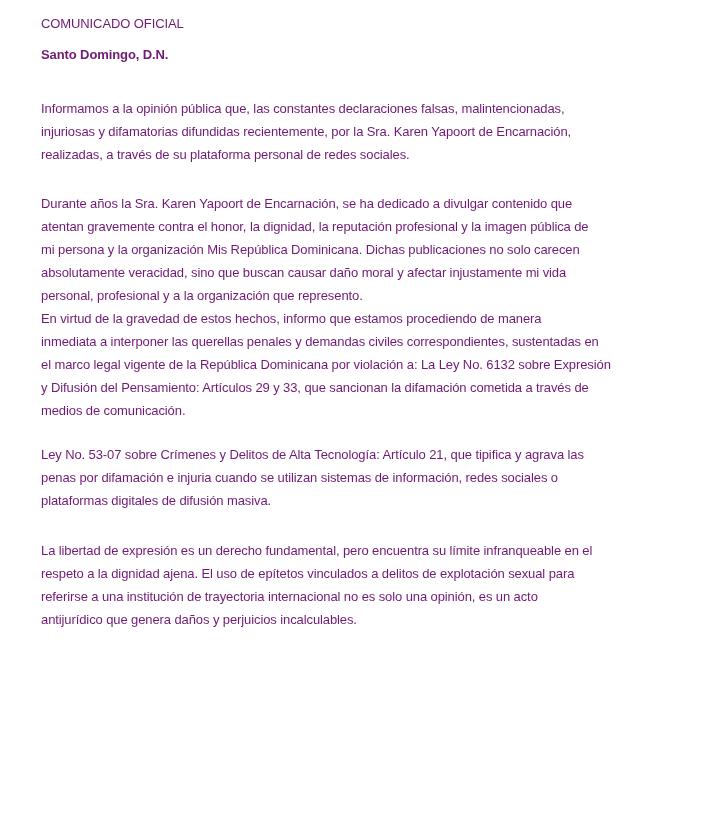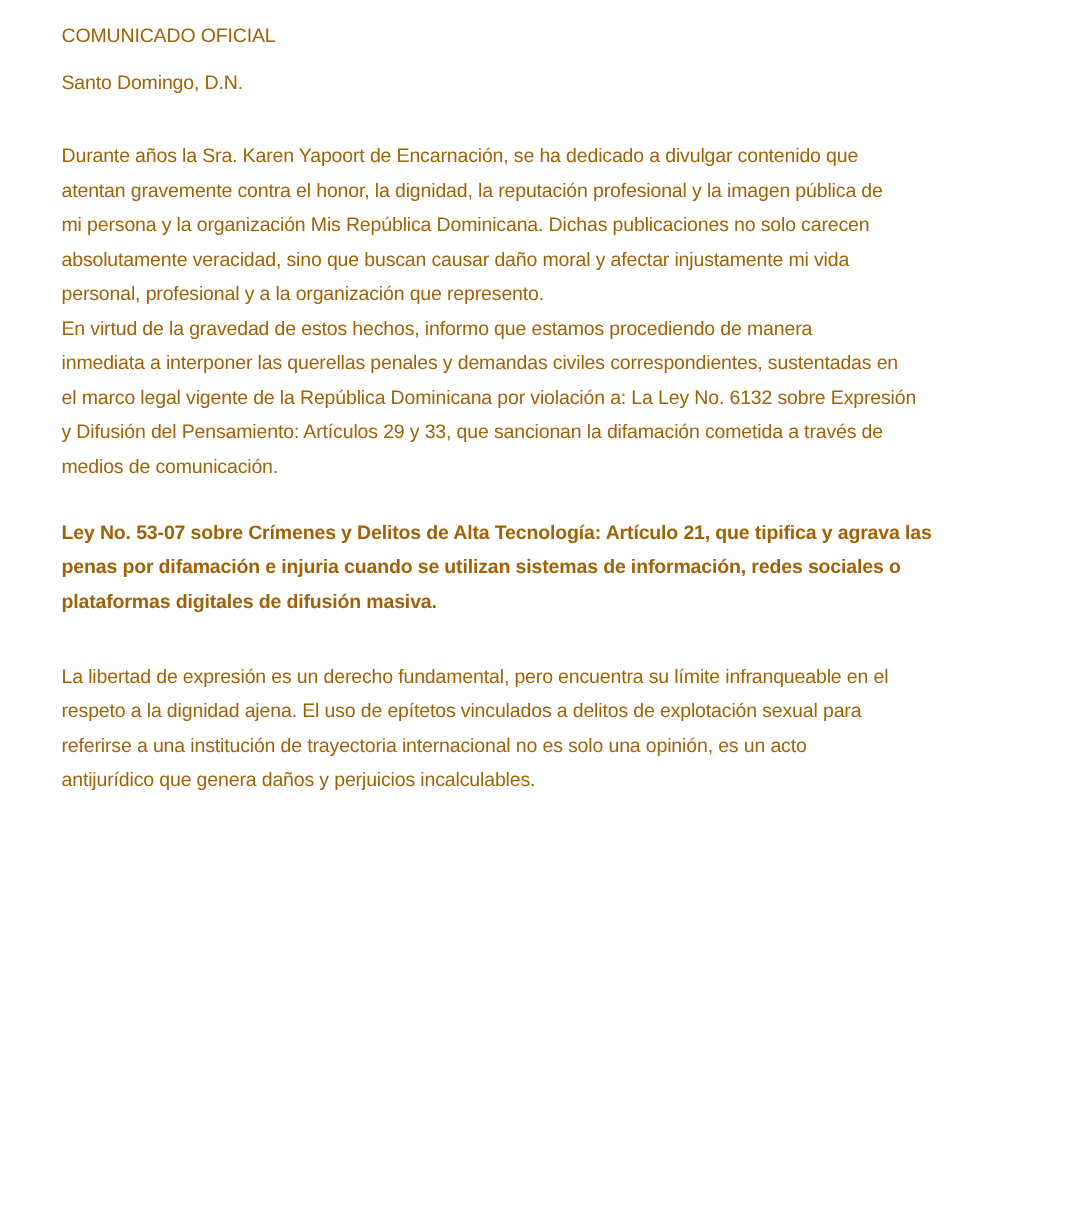--- a/index.html
+++ b/index.html
@@ -11,46 +11,49 @@
     position: relative;
     width: 718px;
     height: 815px;
     background: #ffffff;
     overflow: hidden;
     box-sizing: border-box;
     padding: 12px 0 0 41px;
     font-family: "Liberation Sans", "DejaVu Sans", sans-serif;
     font-size: 13px;
     line-height: 23px;
-    color: #a16207;
+    color: #701a75;
     letter-spacing: -0.1px;
   }
   .page p {
     margin: 0;
     width: 672px;
     white-space: pre-line;
   }
-  .mt8  { margin-top: 8px  !important; }
-  .mt21 { margin-top: 21px !important; font-weight: bold; }
+  .mt8  { margin-top: 8px  !important; font-weight: bold; }
+  .mt21 { margin-top: 21px !important; }
   .mt26 { margin-top: 26px !important; }
   .mt27 { margin-top: 27px !important; }
   .mt28 { margin-top: 28px !important; }
   .mt31 { margin-top: 31px !important; }
   .mt34 { margin-top: 34px !important; }
 </style>
 </head>
 <body>
 
 <div class="page">
   <p>COMUNICADO OFICIAL</p>
 
   <p class="mt8">Santo Domingo, D.N.</p>
 
 
 
+  <p class="mt31">Informamos a la opinión pública que, las constantes declaraciones falsas, malintencionadas,
+injuriosas y difamatorias difundidas  recientemente, por la Sra. Karen Yapoort de Encarnación,
+realizadas, a través de su plataforma personal de redes sociales.</p>
 
   <p class="mt26">Durante años la Sra. Karen Yapoort de Encarnación, se ha dedicado a  divulgar contenido que
 atentan gravemente contra el honor, la dignidad, la reputación profesional y la imagen pública de
 mi persona y la organización Mis República Dominicana. Dichas publicaciones no solo carecen
 absolutamente veracidad, sino que buscan causar daño moral y afectar injustamente mi vida
 personal, profesional y  a la organización que represento.</p>
 
   <p>En  virtud de la gravedad de estos hechos, informo que estamos procediendo de manera
 inmediata a  interponer las querellas penales y demandas civiles correspondientes, sustentadas en
 el marco legal vigente de la República Dominicana por violación a: La Ley No. 6132 sobre Expresión

